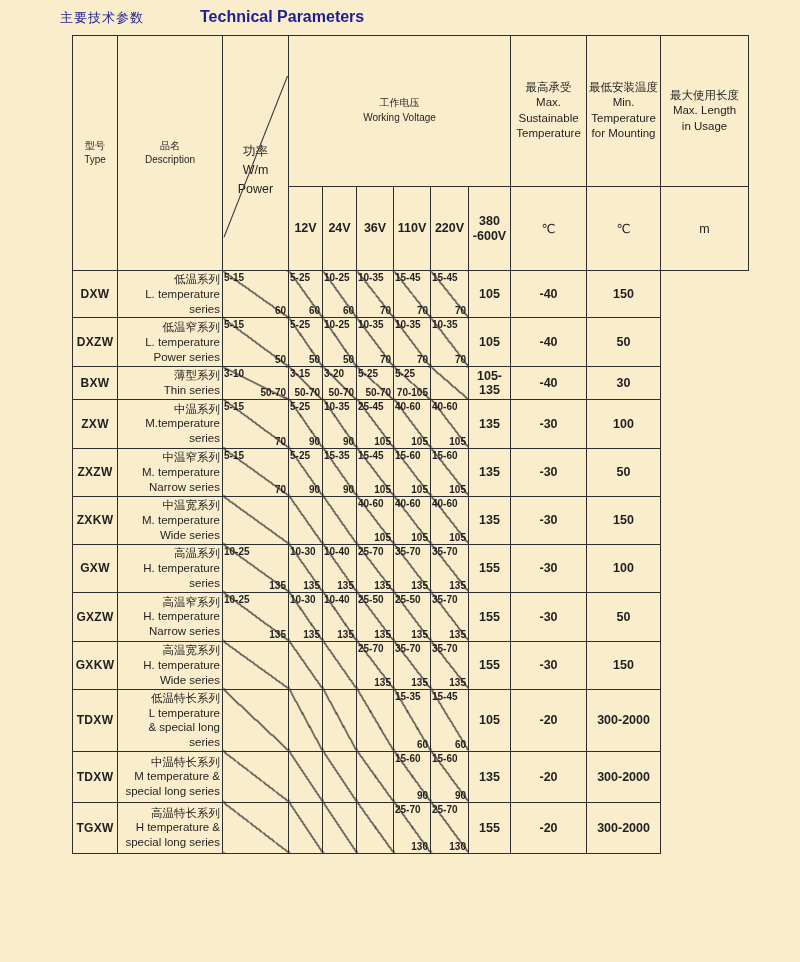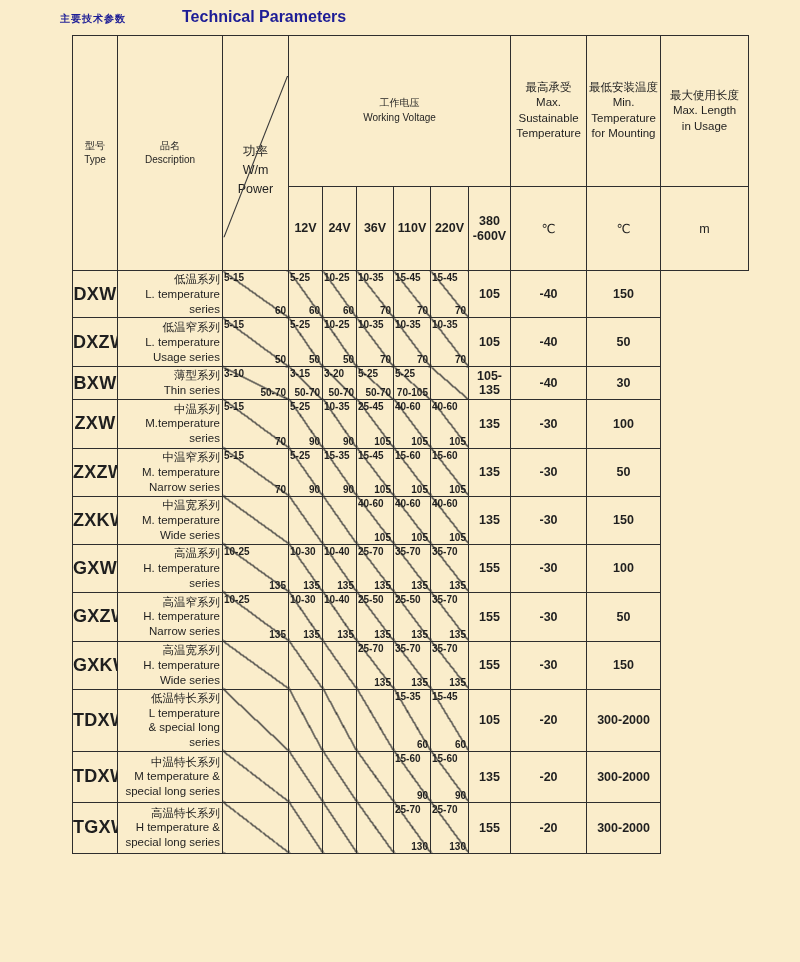--- a/index.html
+++ b/index.html
@@ -9,21 +9,21 @@
     font-family:"Liberation Sans","DejaVu Sans",sans-serif;
     color:#1f1f1f;
     position:relative;
     overflow:hidden;
   }
   .page-title{
     display:flex;align-items:baseline;gap:56px;
     padding:8px 0 0 60px;
     color:#1d1d96;
   }
-  .page-title .zh{font-size:10px;font-weight:700;letter-spacing:1px;}
+  .page-title .zh{font-size:13px;font-weight:400;letter-spacing:1px;}
   .page-title .en{font-size:16px;font-weight:700;text-align:center;}
   .tbl-wrap{position:absolute;left:72px;top:35px;}
   table{
     border-collapse:collapse;
     table-layout:fixed;
     width:676px;
   }
   th,td{
     border:1px solid #2e2e2e;
     padding:0;
@@ -39,21 +39,21 @@
   .hd-small{font-size:11.5px;line-height:1.35;}
   .volt-th{font-size:12.5px;font-weight:700;line-height:1.15;}
   .unit-th{font-size:12.5px;}
   
   .power-cell{position:relative;vertical-align:top;}
   .power-label{
     padding-top:88px;font-size:12.5px;line-height:1.5;text-align:center;
   }
   .power-svg{position:absolute;left:0;top:0;width:100%;height:100%;}
   
-  .type-cell{font-size:18px;font-weight:600;letter-spacing:0.3px;}
+  .type-cell{font-size:12px;font-weight:600;letter-spacing:0.3px;}
   .desc-cell{
     text-align:right;padding:1px 2px 1px 3px;
     font-size:11.5px;line-height:1.28;
   }
   .vcell{
     position:relative;
     background:linear-gradient(to top right,
       transparent calc(50% - 0.7px),
       #3a3a3a calc(50% - 0.7px),
       #3a3a3a calc(50% + 0.7px),
@@ -142,21 +142,21 @@
           <td class="vcell"><span class="vtop">15-45</span><span class="vbot">70</span></td>
           <td class="vcell"><span class="vtop">15-45</span><span class="vbot">70</span></td>
           <td class="val-cell">105</td>
           <td class="val-cell">-40</td>
           <td class="val-cell">150</td>
         </tr>
         <tr style="height: 49px;">
           <td class="type-cell">DXZW</td>
           <td class="desc-cell">低温窄系列
 L. temperature
-Usage series</td>
+Power series</td>
           <td class="vcell"><span class="vtop">5-15</span><span class="vbot">50</span></td>
           <td class="vcell"><span class="vtop">5-25</span><span class="vbot">50</span></td>
           <td class="vcell"><span class="vtop">10-25</span><span class="vbot">50</span></td>
           <td class="vcell"><span class="vtop">10-35</span><span class="vbot">70</span></td>
           <td class="vcell"><span class="vtop">10-35</span><span class="vbot">70</span></td>
           <td class="vcell"><span class="vtop">10-35</span><span class="vbot">70</span></td>
           <td class="val-cell">105</td>
           <td class="val-cell">-40</td>
           <td class="val-cell">50</td>
         </tr>

